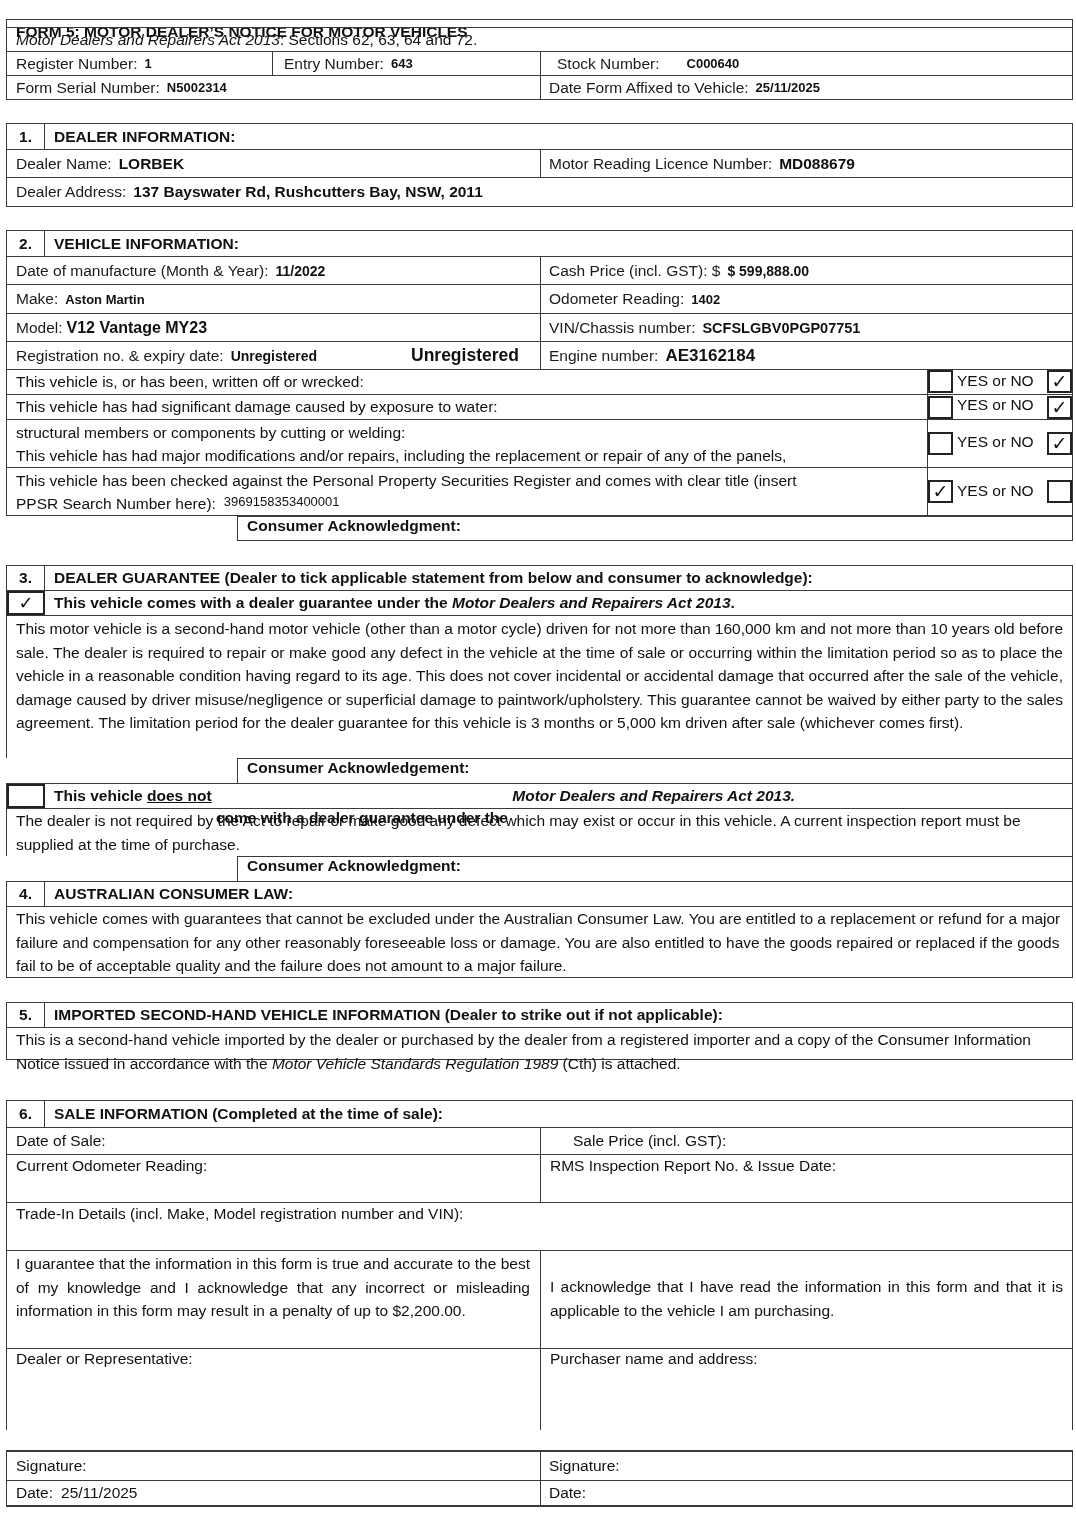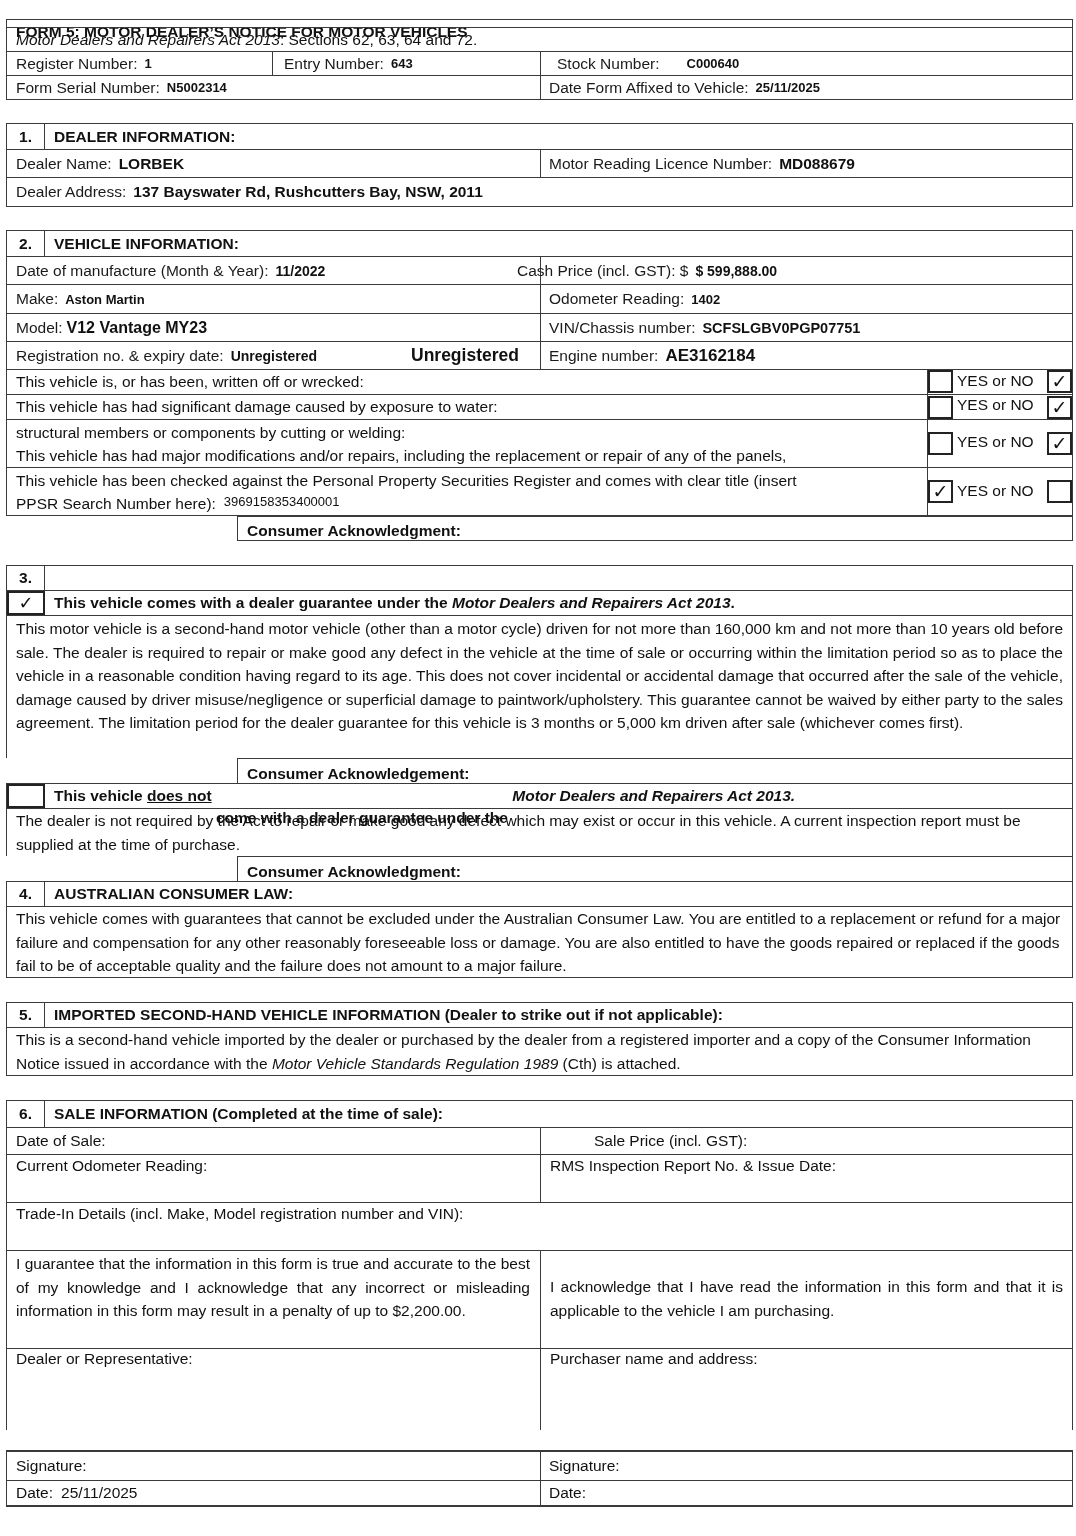--- a/index.html
+++ b/index.html
@@ -19,21 +19,21 @@
   .lbl { color: #1a1a1a; }
   .val { font-weight: bold; font-size: 13px; margin-left: 7px; font-family: "Liberation Sans", sans-serif; }
   .val-lg { font-weight: bold; font-size: 16.5px; margin-left: 7px; }
   .bold { font-weight: bold; }
   .ital { font-style: italic; }
   .num-cell { position: absolute; left: 0; top: 0; bottom: 0; width: 38px; border-right: 1.3px solid #3a3a3a; display: flex; align-items: center; justify-content: center; font-weight: bold; }
   .head-cell { position: absolute; left: 38px; top: 0; bottom: 0; padding-left: 9px; display: flex; align-items: center; font-weight: bold; white-space: nowrap; }
   .para { position: absolute; left: 9px; right: 9px; line-height: 23.5px; text-align: justify; }
   .chk { position: absolute; width: 25px; height: 23px; border: 2px solid #222; display: flex; align-items: center; justify-content: center; font-size: 19px; font-weight: bold; line-height: 1; }
   .yesno { position: absolute; font-size: 15.5px; white-space: nowrap; }
-  .ack-row { position: absolute; left: 237px; right: 3px; border: 1.3px solid #3a3a3a; height: 25px; display: flex; align-items: flex-end; padding-left: 9px; font-weight: bold; }
+  .ack-row { position: absolute; left: 237px; right: 3px; border: 1.3px solid #3a3a3a; height: 25px; display: flex; align-items: flex-start; padding-left: 9px; font-weight: bold; }
 </style>
 </head>
 <body>
 
 <div>
   <div class="row" style="top:3px;height:24px;margin-top:16px;">
     <div class="cell bold" style="left:0;">FORM 5: MOTOR DEALER’S NOTICE FOR MOTOR VEHICLES</div>
   </div>
   <div class="row" style="top:27px;height:24px;">
     <div class="cell" style="left:0;">
@@ -98,21 +98,21 @@
   <div class="row" style="top:230px;height:26px;">
     <div class="num-cell">2.</div>
     <div class="head-cell">VEHICLE INFORMATION:</div>
   </div>
   <div class="row" style="top:256px;height:28px;">
     <div class="cell" style="left:0;">
       <span class="lbl">Date of manufacture (Month &amp; Year):</span>
         <span class="val" style="font-size:14px;">11/2022</span>
     </div>
     <div class="vline" style="left:533px;"></div>
-    <div class="cell" style="left:501px;justify-content:flex-end;">
+    <div class="cell" style="left:533px;justify-content:flex-end;">
       <span class="lbl">Cash Price (incl. GST): $</span>
         <span class="val" style="font-size:14px;">$ 599,888.00</span>
     </div>
   </div>
   <div class="row" style="top:284px;height:29px;">
     <div class="cell" style="left:0;">
       <span class="lbl">Make:</span>
         <span class="val">Aston Martin</span>
     </div>
     <div class="vline" style="left:533px;"></div>
@@ -185,20 +185,21 @@
     <div class="chk" style="left:1040px;top:12px;"></div>
   </div>
   <div class="ack-row" style="top:516px;">
     <span>Consumer Acknowledgment:</span>
   </div>
 </div>
 
 <div>
   <div class="row" style="top:565px;height:25px;">
     <div class="num-cell">3.</div>
+    <div class="head-cell">DEALER GUARANTEE (Dealer to tick applicable statement from below and consumer to acknowledge):</div>
   </div>
   <div class="row" style="top:590px;height:25px;">
     <div class="num-cell" style="border:2px solid #222;font-size:18px;">✓</div>
     <div class="head-cell">
       <span style="white-space:pre;">This vehicle comes with a dealer guarantee under the </span>
         <span class="ital">Motor Dealers and Repairers Act 2013</span>
         <span>.</span>
     </div>
   </div>
   <div class="row" style="top:615px;height:143px;">
@@ -232,38 +233,38 @@
   <div class="row last" style="top:906px;height:72px;">
     <div class="para" style="top:0px;text-align:left;">This vehicle comes with guarantees that cannot be excluded under the Australian Consumer Law. You are entitled to a replacement or refund for a major failure and compensation for any other reasonably foreseeable loss or damage. You are also entitled to have the goods repaired or replaced if the goods fail to be of acceptable quality and the failure does not amount to a major failure.</div>
   </div>
 </div>
 
 <div>
   <div class="row" style="top:1002px;height:25px;">
     <div class="num-cell">5.</div>
     <div class="head-cell">IMPORTED SECOND-HAND VEHICLE INFORMATION (Dealer to strike out if not applicable):</div>
   </div>
-  <div class="row last" style="top:1027px;height:49px;">
+  <div class="row last" style="top:1027px;height:33px;">
     <div class="para" style="top:0px;text-align:left;">
       <span>This is a second-hand vehicle imported by the dealer or purchased by the dealer from a registered importer and a copy of the Consumer Information Notice issued in accordance with the </span><span class="ital">Motor Vehicle Standards Regulation 1989</span><span> (Cth) is attached.</span>
     </div>
   </div>
 </div>
 
 <div>
   <div class="row" style="top:1100px;height:27px;">
     <div class="num-cell">6.</div>
     <div class="head-cell">SALE INFORMATION (Completed at the time of sale):</div>
   </div>
   <div class="row" style="top:1127px;height:27px;">
     <div class="cell" style="left:0;">
         <span>Date of Sale:</span>
       </div>
     <div class="vline" style="left:533px;"></div>
-    <div class="cell" style="left:554px;padding-left:33px;">
+    <div class="cell" style="left:533px;padding-left:33px;">
         <span>Sale Price (incl. GST):</span>
       </div>
   </div>
   <div class="row" style="top:1154px;height:48px;">
     <div class="abs" style="left:9px;top:2px;"><span>Current Odometer Reading:</span></div>
     <div class="vline" style="left:533px;"></div>
     <div class="abs" style="left:543px;top:2px;"><span>RMS Inspection Report No. &amp; Issue Date:</span></div>
   </div>
   <div class="row" style="top:1202px;height:48px;">
     <div class="abs" style="left:9px;top:2px;"><span>Trade-In Details (incl. Make, Model registration number and VIN):</span></div>

